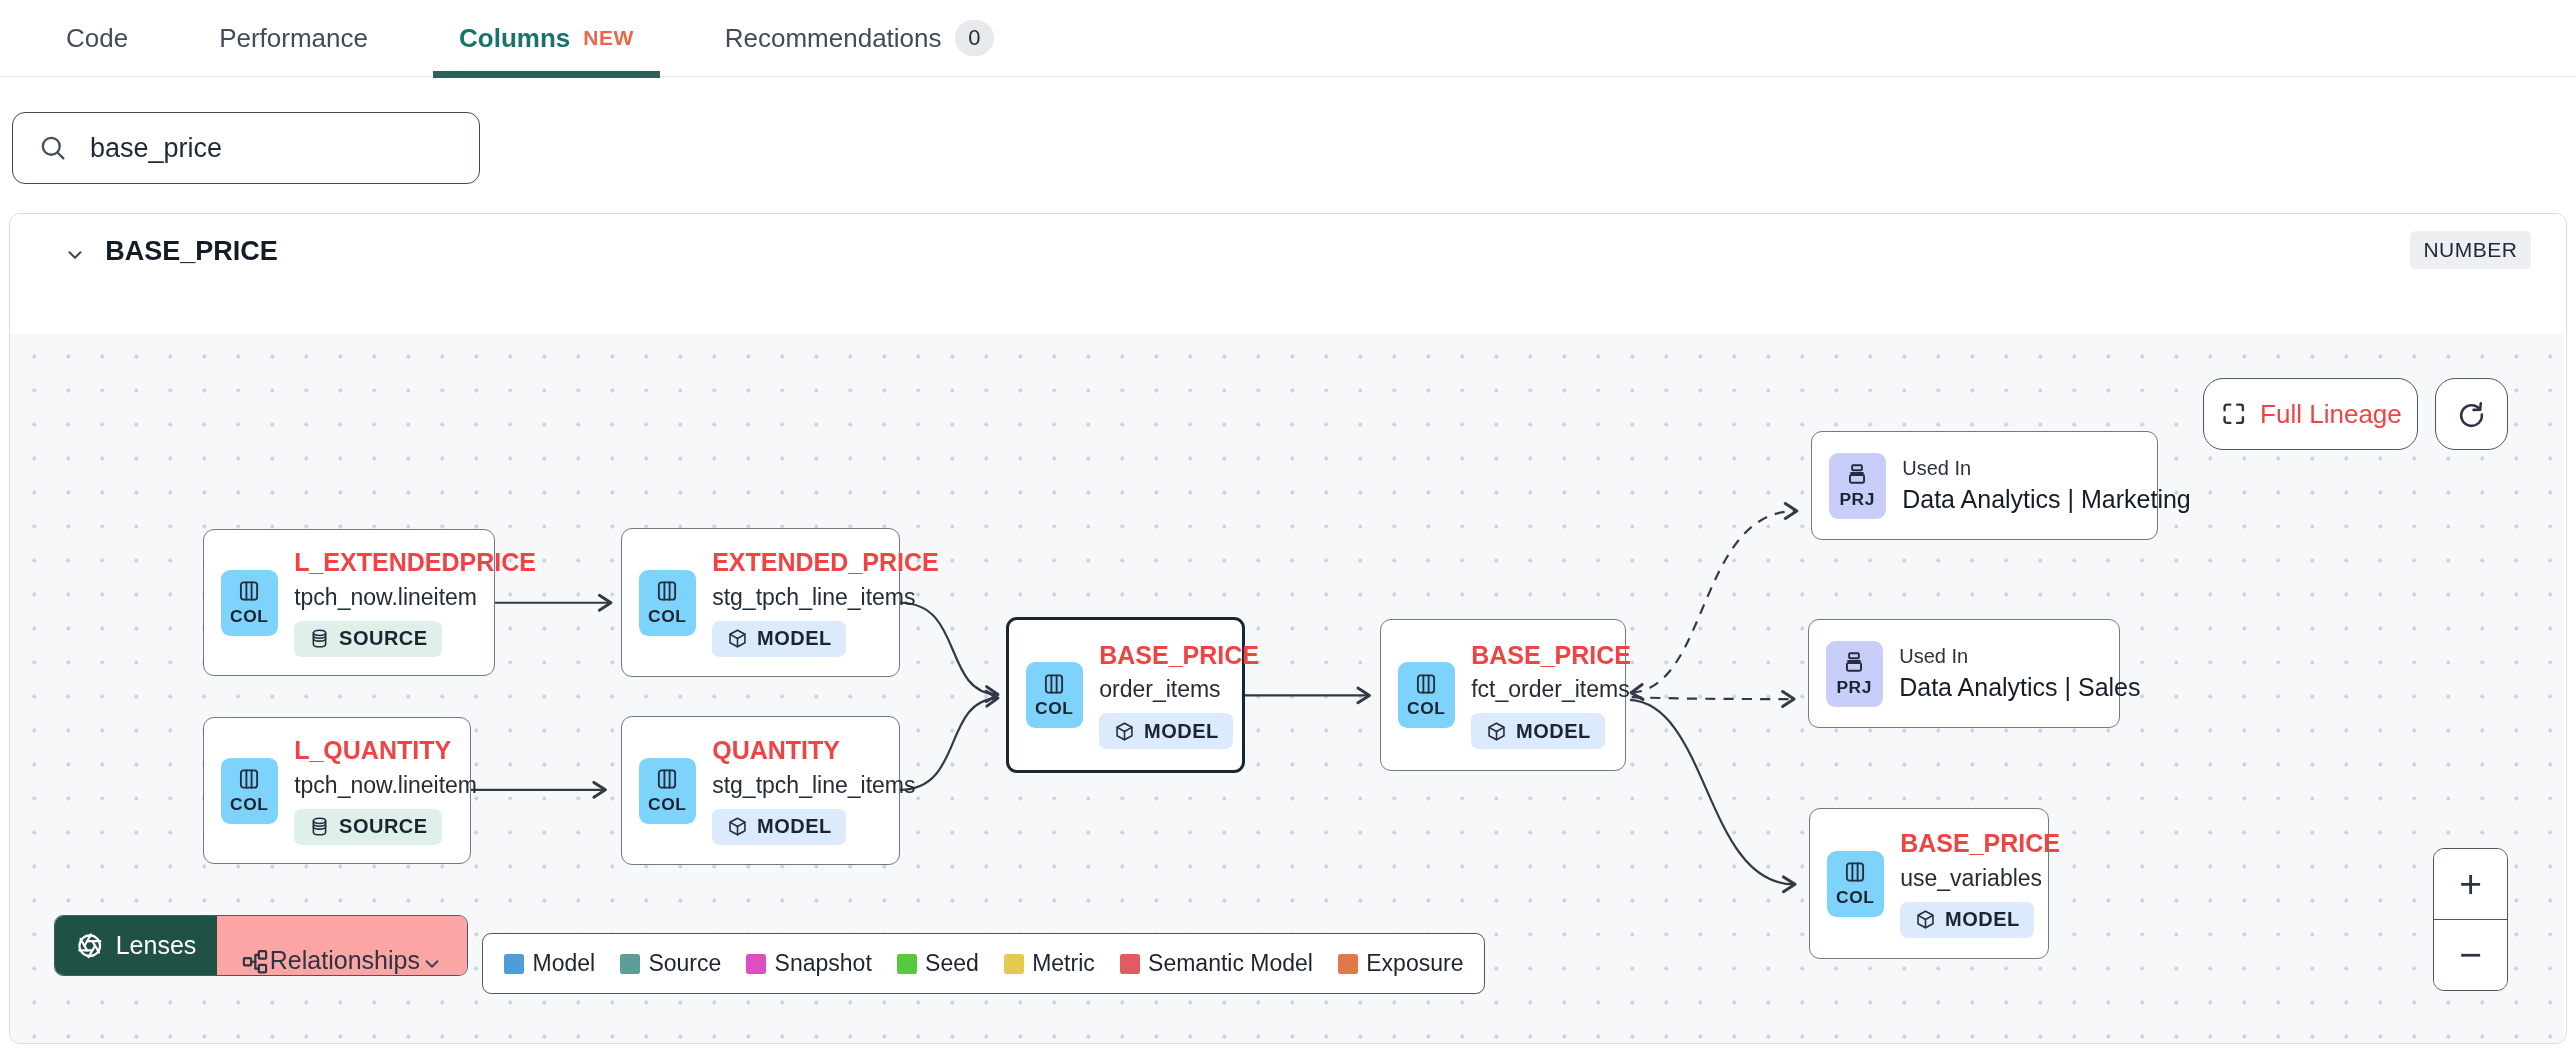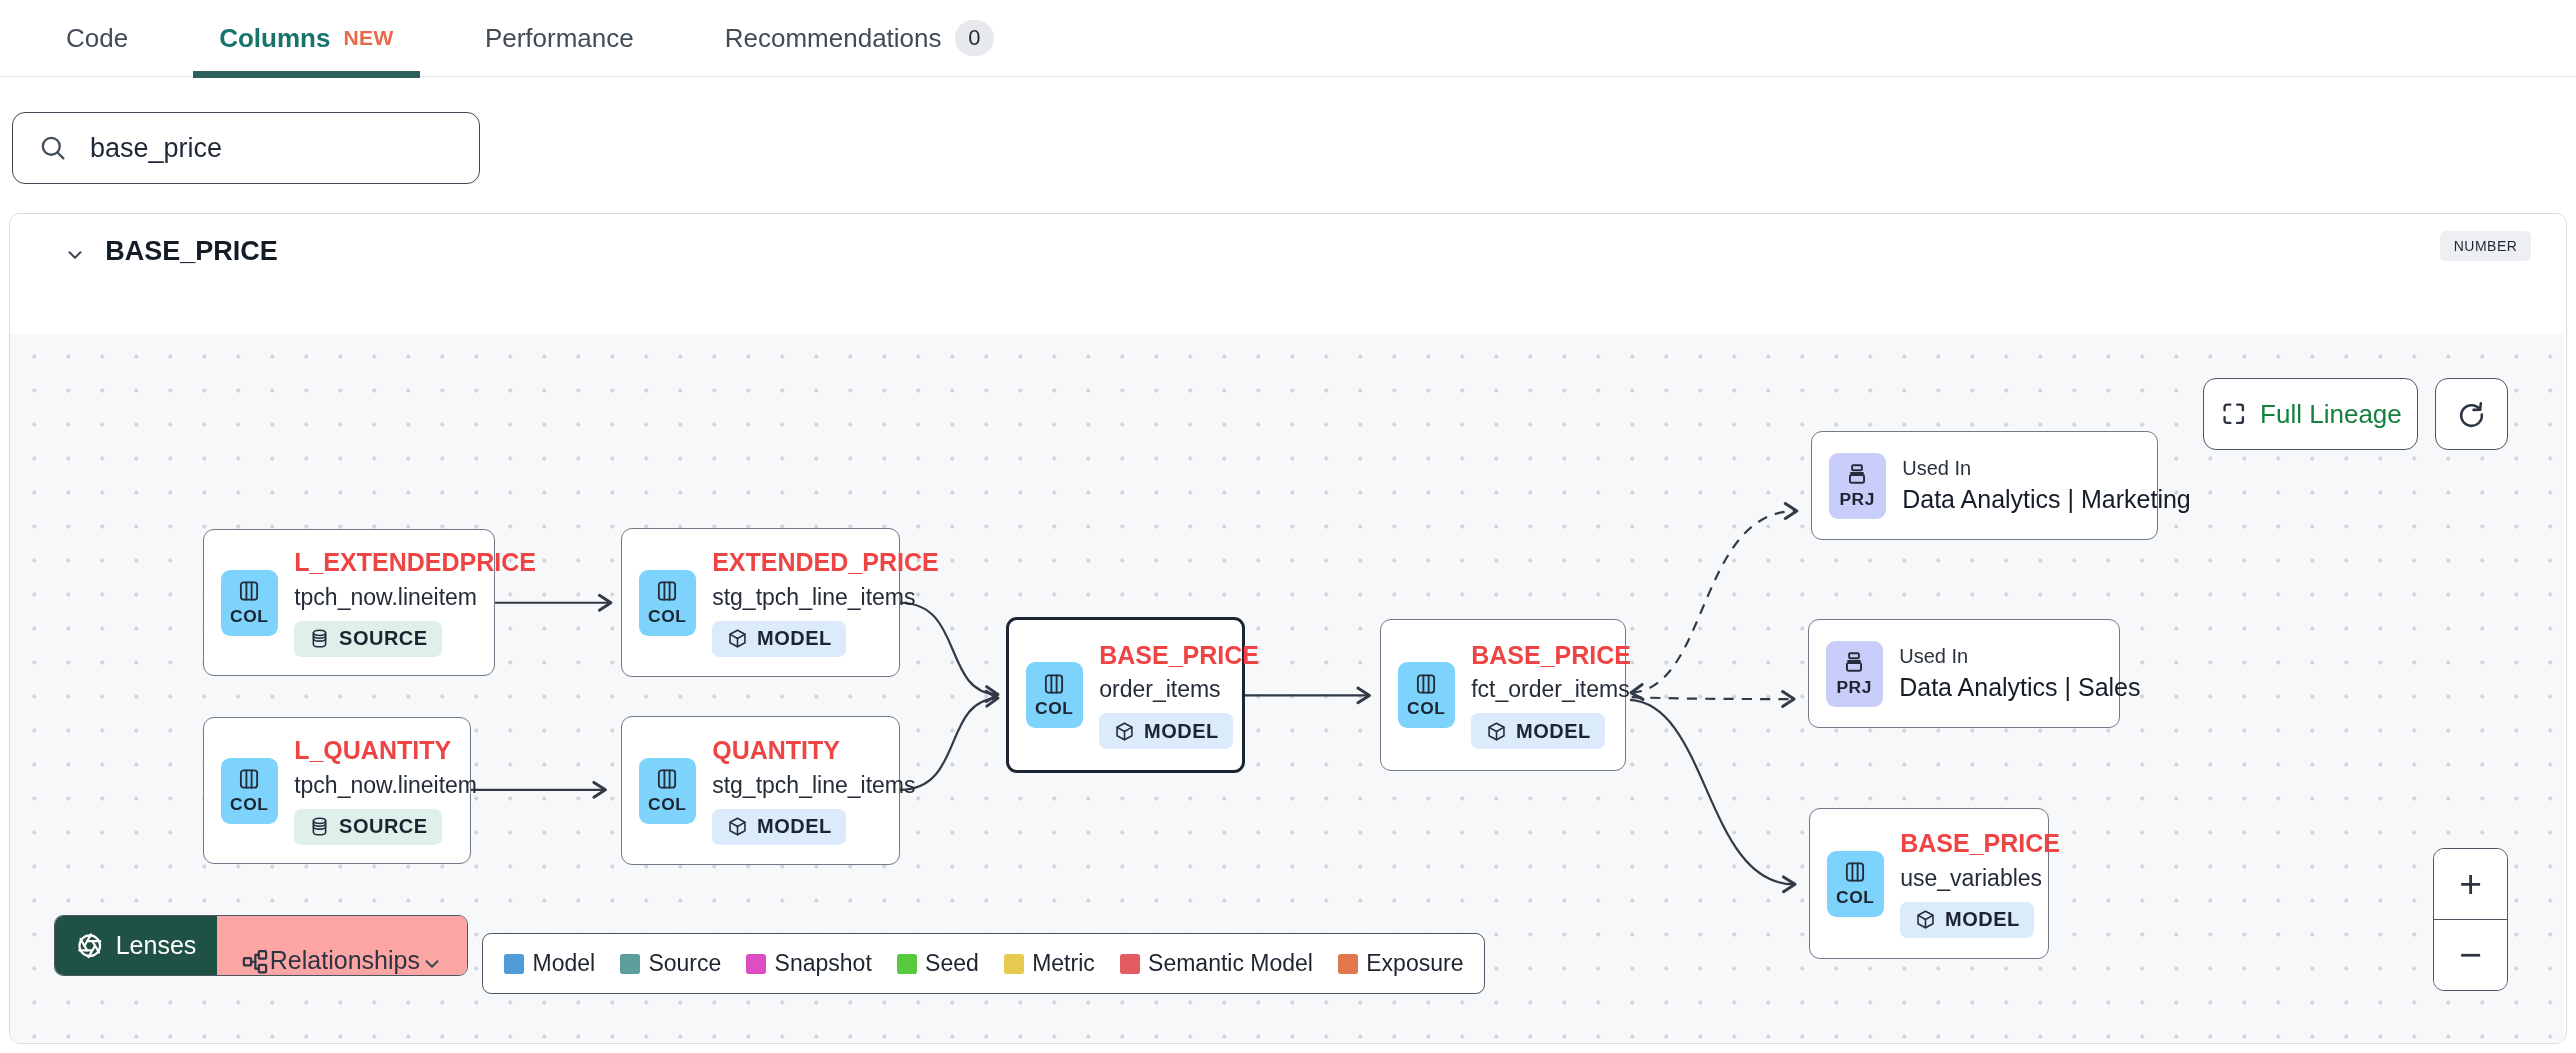--- a/index.html
+++ b/index.html
@@ -22,21 +22,21 @@
     font-family:"Liberation Sans","DejaVu Sans",sans-serif; }
   .search-icon { position:absolute; left:26px; top:21px; width:29px; height:29px; pointer-events:none; }
 
   
   .panel { position:absolute; left:9.2px; top:213px; width:2558px; height:831px;
     border:1.8px solid #d8dbe1; border-radius:11px; background:#fff; overflow:hidden; }
   .panel-head { position:relative; height:120px; background:#fff; }
   .chev-btn { position:absolute; left:48px; top:24px; width:33px; height:33px; display:flex; align-items:center; justify-content:center; cursor:pointer; }
   .panel-title { position:absolute; left:95px; top:22px; font-size:27px; font-weight:700; color:#141c28; }
   .type-badge { position:absolute; right:35px; top:16.5px; background:#edeff2; border-radius:5.5px;
-    padding:7.3px 13.8px; font-size:14px; letter-spacing:0.5px; color:#1e2836; }
+    padding:7.3px 13.8px; font-size:21px; letter-spacing:0.5px; color:#1e2836; }
   .panel-desc { position:absolute; left:16.5px; top:75px; font-size:25px; color:#1e2836; }
 
   
   .graph { position:absolute; left:0; top:120px; width:2554px; height:709px;
     background-color:#f7f8f9;
     background-image:radial-gradient(circle,#cdd1d8 2px,transparent 2.1px);
     background-size:34px 34px; background-position:7.3px 5.5px; }
   .edges { position:absolute; left:0; top:0; }
 
   .node { position:absolute; background:#fff; border:1.8px solid #707a87; border-radius:11px;
@@ -52,22 +52,22 @@
   .node-sub { font-size:23px; color:#242c38; margin-top:6.4px; white-space:nowrap; }
   .node-pre { font-size:20px; color:#2a323e; }
   .node-name { font-size:25px; color:#141c28; margin-top:5.5px; white-space:nowrap; }
   .badge { display:inline-flex; align-items:center; gap:9.2px; margin-top:10px;
     padding:6.4px 14.7px; border-radius:7.3px; font-size:20px; font-weight:600; letter-spacing:0.5px; color:#1c2430; }
   .badge svg { width:21px; height:21px; }
   .badge.source { background:#dff0ea; }
   .badge.model { background:#dcebfb; }
 
   
-  .btn { background:#fff; border:1.8px solid #4b5663; border-radius:13px; display:flex;
-    align-items:center; justify-content:center; gap:13px; font-size:26px; color:#15803d; cursor:pointer; }
+  .btn { background:#fff; border:1.8px solid #4b5663; border-radius:20px; display:flex;
+    align-items:center; justify-content:center; gap:13px; font-size:26px; color:#ef4444; cursor:pointer; }
   .full-lineage { position:absolute; left:2193px; top:44px; width:215px; height:72px; }
   .refresh-btn { position:absolute; left:2425px; top:44px; width:73px; height:72px; }
   .zoom-ctl { position:absolute; left:2423px; top:514px; width:75px; height:143px;
     border:1.8px solid #4b5663; border-radius:11px; background:#fff; display:flex; flex-direction:column; overflow:hidden; }
   .zoom-btn { flex:1; display:flex; align-items:center; justify-content:center;
     font-size:39px; font-weight:300; color:#2b3440; cursor:pointer; background:#fff; border:none;
     font-family:"Liberation Sans","DejaVu Sans",sans-serif; }
   .zoom-btn + .zoom-btn { border-top:1.8px solid #4b5663; }
 
   .lens-ctl { position:absolute; left:44px; top:581px; height:61px; display:flex;
@@ -163,27 +163,27 @@
           <line x1="16.3" y1="16.3" x2="21" y2="21"></line>
         </g>
       </symbol>
   </defs>
 </svg>
 
 <nav class="tabbar">
   <div class="tab">
       <span>Code</span>
     </div>
+  <div class="tab">
+      <span>Performance</span>
+    </div>
   <div class="tab active">
     <span>Columns</span>
     <span class="tab-new">NEW</span>
   </div>
-  <div class="tab">
-      <span>Performance</span>
-    </div>
   <div class="tab">
     <span>Recommendations</span>
     <span class="tab-count">0</span>
   </div>
 </nav>
 
 <div class="search-wrap">
   <svg class="search-icon" viewBox="0 0 32 32" width="29" height="29">
       <use href="#i-search"></use>
     </svg>

